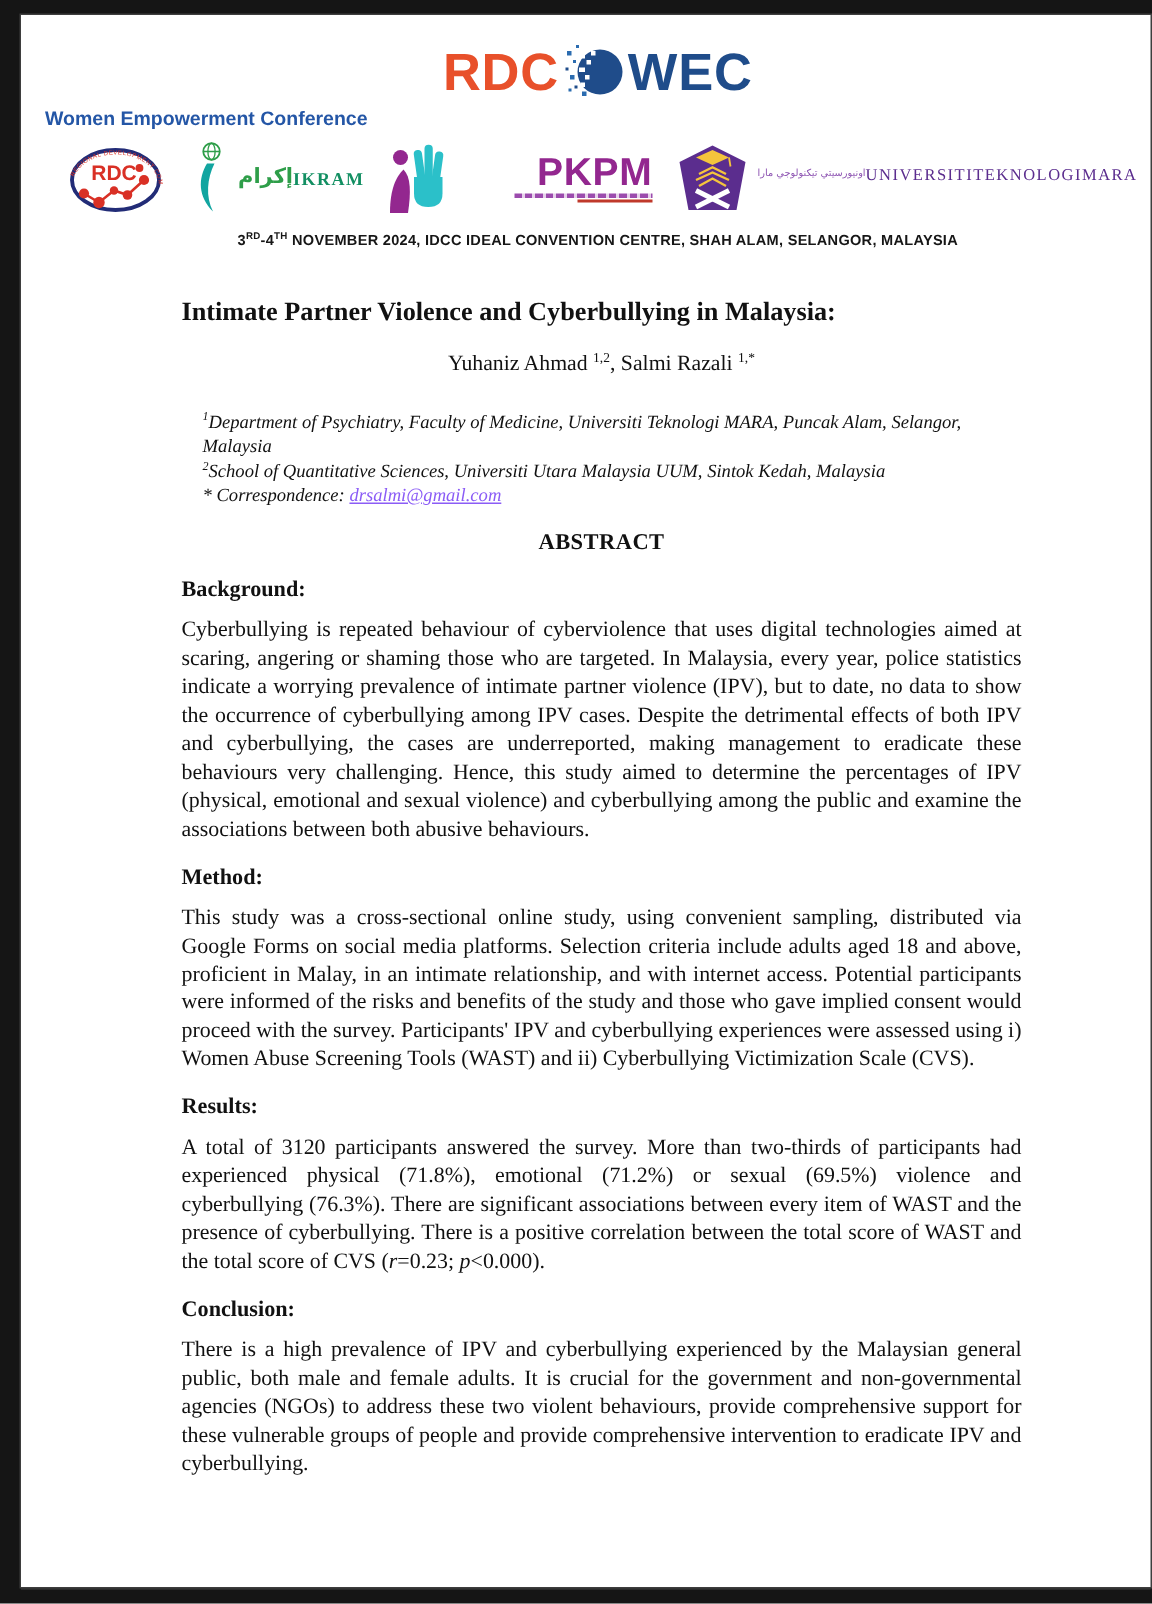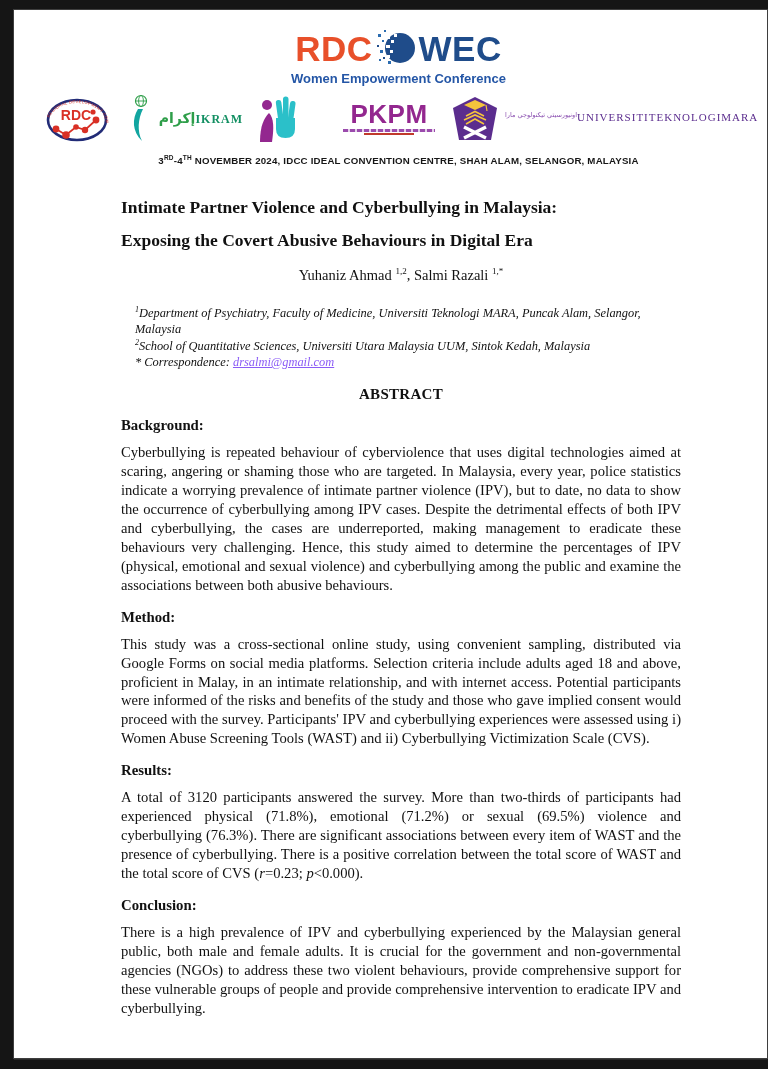--- a/index.html
+++ b/index.html
@@ -20,32 +20,32 @@
   
   .brand-row{
     display:flex;justify-content:center;align-items:center;gap:3px;
     margin-top:18px;
     font-family:"Liberation Sans", sans-serif;font-weight:bold;
     font-size:35px;letter-spacing:0.5px;line-height:1;
   }
   .brand-rdc{color:#E8502A;}
   .brand-wec{color:#1F4C8A;}
   .brand-sub{
-    text-align:center;color:#2456A6;margin-top:3px;
+    color:#2456A6;margin-top:3px;
     font-family:"Liberation Sans", sans-serif;font-weight:bold;font-size:13px;
   }
   .logo-row{
     display:flex;justify-content:center;align-items:center;gap:14px;
     margin-top:7px;height:50px;
   }
   .logo-item{display:flex;align-items:center;gap:4px;}
   .ikram-text{display:flex;align-items:center;line-height:1;}
   .ikram-arabic{font-family:"DejaVu Sans", sans-serif;color:#2E9E49;font-size:14px;font-weight:bold;}
   .ikram-label{font-family:"Liberation Serif", serif;color:#128F62;font-size:12px;font-weight:bold;letter-spacing:1px;margin-top:1px;}
-  .pkpm-text{display:flex;flex-direction:column;align-items:center;line-height:1;margin-left:40px;}
+  .pkpm-text{display:flex;flex-direction:column;align-items:flex-end;line-height:1;margin-left:40px;}
   .pkpm-label{font-family:"Liberation Sans", sans-serif;color:#93278F;font-size:26px;font-weight:bold;letter-spacing:0.5px;}
   .pkpm-tagline{width:92px;height:3px;margin-top:2px;
     background:repeating-linear-gradient(90deg,#9b4bad 0 5px,rgba(155,75,173,.25) 5px 7px);}
   .pkpm-redline{width:50px;height:2px;margin-top:1px;background:#C0392B;}
   .uitm-text{display:flex;flex-direction:row;line-height:1.04;}
   .uitm-jawi{font-family:"DejaVu Sans", sans-serif;color:#8A4FB0;font-size:6.5px;}
   .uitm-line{font-family:"Liberation Serif", serif;color:#5B2D8E;font-size:11px;letter-spacing:1px;}
   .date-line{
     text-align:center;margin-top:11px;
     font-family:"Liberation Sans", sans-serif;font-weight:bold;font-size:9.7px;
@@ -170,21 +170,20 @@
     </div>
   </div>
 
   <div class="date-line">
     <span>3</span><sup>RD</sup><span>-4</span><sup>TH</sup><span> NOVEMBER 2024, IDCC IDEAL CONVENTION CENTRE, SHAH ALAM, SELANGOR, MALAYSIA</span>
   </div>
 
   <div class="content">
 
     <div class="title">Intimate Partner Violence and Cyberbullying in Malaysia:</div>
-    <div class="title title-l2">Exposing the Covert Abusive Behaviours in Digital Era</div>
 
     <div class="authors">
       <span>Yuhaniz Ahmad </span><sup>1,2</sup><span>, </span><span>Salmi Razali </span><sup>1,*</sup>
     </div>
 
     <div class="affils">
       <div><sup>1</sup><span>Department of Psychiatry, Faculty of Medicine, Universiti Teknologi MARA, Puncak Alam, Selangor, Malaysia</span></div>
       <div><sup>2</sup><span>School of Quantitative Sciences, Universiti Utara Malaysia UUM, Sintok Kedah, Malaysia</span></div>
       <div><span>* Correspondence: </span><a class="email">drsalmi@gmail.com</a></div>
     </div>

